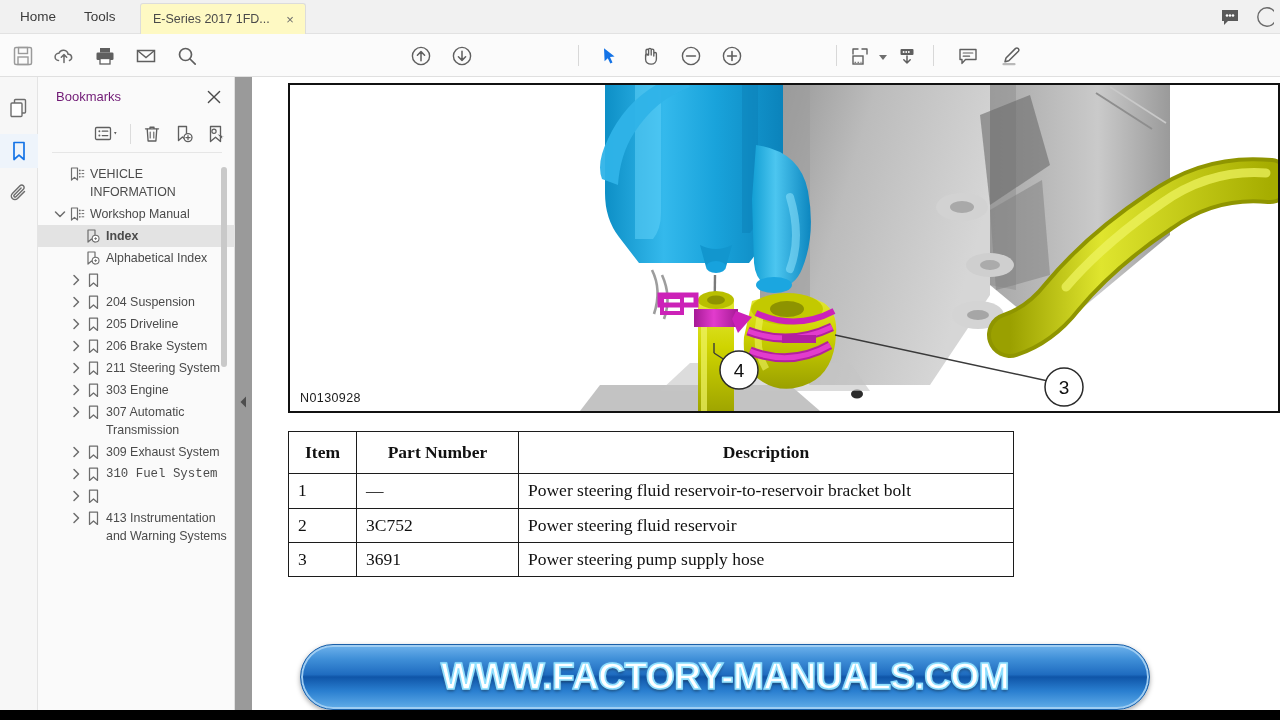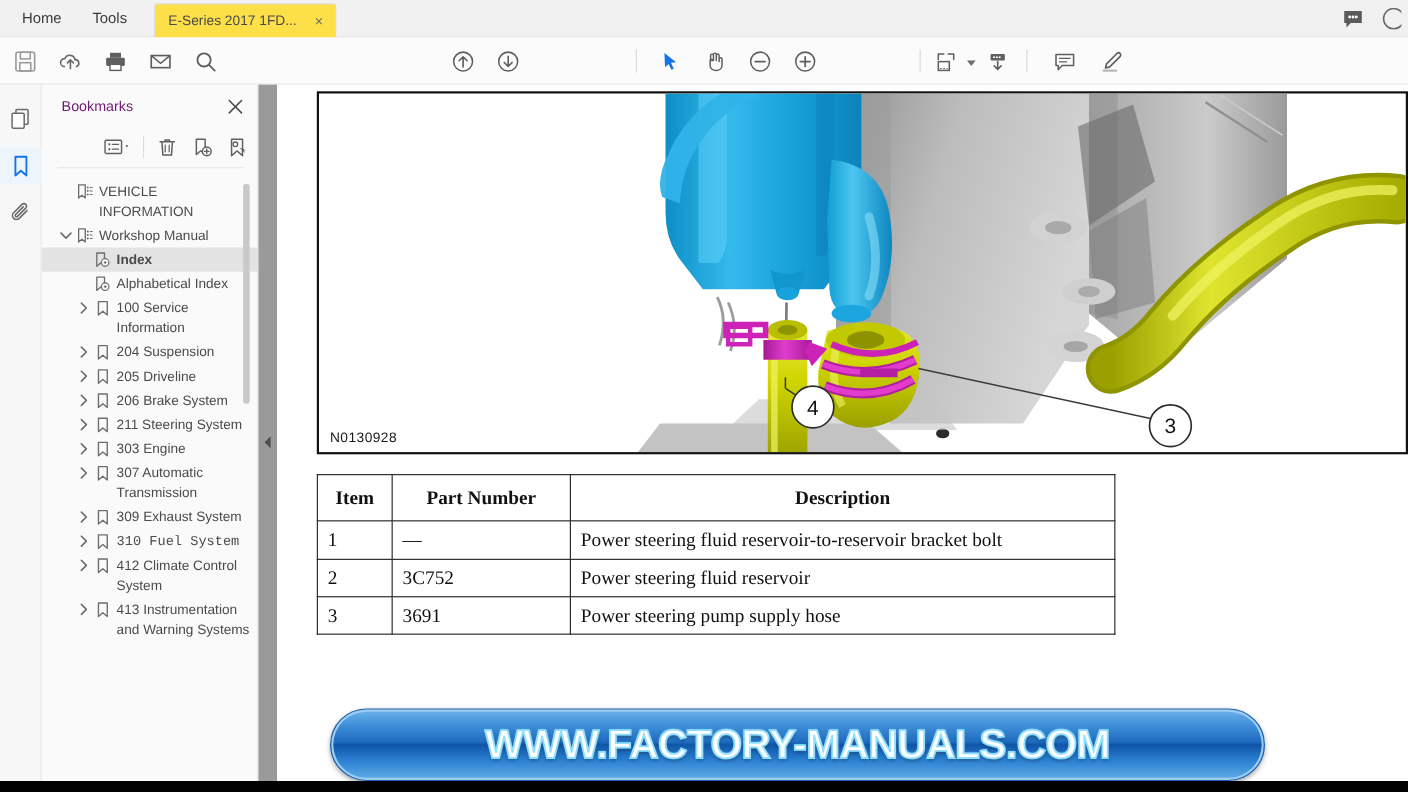--- a/index.html
+++ b/index.html
@@ -18,21 +18,21 @@
     background: #f1f1f1; border-bottom: 1px solid #e2e2e2;
   }
   .tab-home, .tab-tools {
     position: absolute; top: 0; height: 34px; line-height: 34px;
     font-size: 13.5px; color: #3b3b3b; padding: 0 12px; cursor: default;
   }
   .tab-home { left: 8px; }
   .tab-tools { left: 72px; }
   .doc-tab {
     position: absolute; left: 140px; top: 3px; width: 166px; height: 31px;
-    background: #fde047; border: 1px solid #dcdcdc; border-bottom: none;
+    background: #fef9c3; border: 1px solid #dcdcdc; border-bottom: none;
     border-top-left-radius: 3px; border-top-right-radius: 3px;
   }
   .doc-tab-label {
     position: absolute; left: 12px; top: 0; height: 31px; line-height: 31px;
     font-size: 12.5px; color: #4a4a4a; white-space: nowrap;
     max-width: 126px; overflow: hidden;
   }
   .doc-tab-close {
     position: absolute; right: 8px; top: 0; height: 31px; line-height: 31px;
     width: 14px; text-align: center; font-size: 13px; color: #6b6b6b; cursor: pointer;
@@ -478,21 +478,20 @@
           <span class="bm-chev">
             <svg width="10" height="12" viewBox="0 0 10 12">
               <path d="M3 1.5L7.5 6 3 10.5" fill="none" stroke="#6d6d6d" stroke-width="1.5" stroke-linecap="round" stroke-linejoin="round"></path>
             </svg>
           </span>
           <span class="bm-icon">
             <svg width="15" height="15" viewBox="0 0 15 15">
               <path d="M3.5 1.2h8v12.2l-4-3.4-4 3.4z" fill="none" stroke="#6d6d6d" stroke-width="1.25" stroke-linejoin="round"></path>
             </svg>
           </span>
-          <span class="bm-label">100 Service Information</span>
         </div>
         <div class="bm-row" style="padding-left: 30px;">
           <span class="bm-chev">
             <svg width="10" height="12" viewBox="0 0 10 12">
               <path d="M3 1.5L7.5 6 3 10.5" fill="none" stroke="#6d6d6d" stroke-width="1.5" stroke-linecap="round" stroke-linejoin="round"></path>
             </svg>
           </span>
           <span class="bm-icon">
             <svg width="15" height="15" viewBox="0 0 15 15">
               <path d="M3.5 1.2h8v12.2l-4-3.4-4 3.4z" fill="none" stroke="#6d6d6d" stroke-width="1.25" stroke-linejoin="round"></path>
@@ -595,21 +594,20 @@
           <span class="bm-chev">
             <svg width="10" height="12" viewBox="0 0 10 12">
               <path d="M3 1.5L7.5 6 3 10.5" fill="none" stroke="#6d6d6d" stroke-width="1.5" stroke-linecap="round" stroke-linejoin="round"></path>
             </svg>
           </span>
           <span class="bm-icon">
             <svg width="15" height="15" viewBox="0 0 15 15">
               <path d="M3.5 1.2h8v12.2l-4-3.4-4 3.4z" fill="none" stroke="#6d6d6d" stroke-width="1.25" stroke-linejoin="round"></path>
             </svg>
           </span>
-          <span class="bm-label">412 Climate Control System</span>
         </div>
         <div class="bm-row" style="padding-left: 30px;">
           <span class="bm-chev">
             <svg width="10" height="12" viewBox="0 0 10 12">
               <path d="M3 1.5L7.5 6 3 10.5" fill="none" stroke="#6d6d6d" stroke-width="1.5" stroke-linecap="round" stroke-linejoin="round"></path>
             </svg>
           </span>
           <span class="bm-icon">
             <svg width="15" height="15" viewBox="0 0 15 15">
               <path d="M3.5 1.2h8v12.2l-4-3.4-4 3.4z" fill="none" stroke="#6d6d6d" stroke-width="1.25" stroke-linejoin="round"></path>

